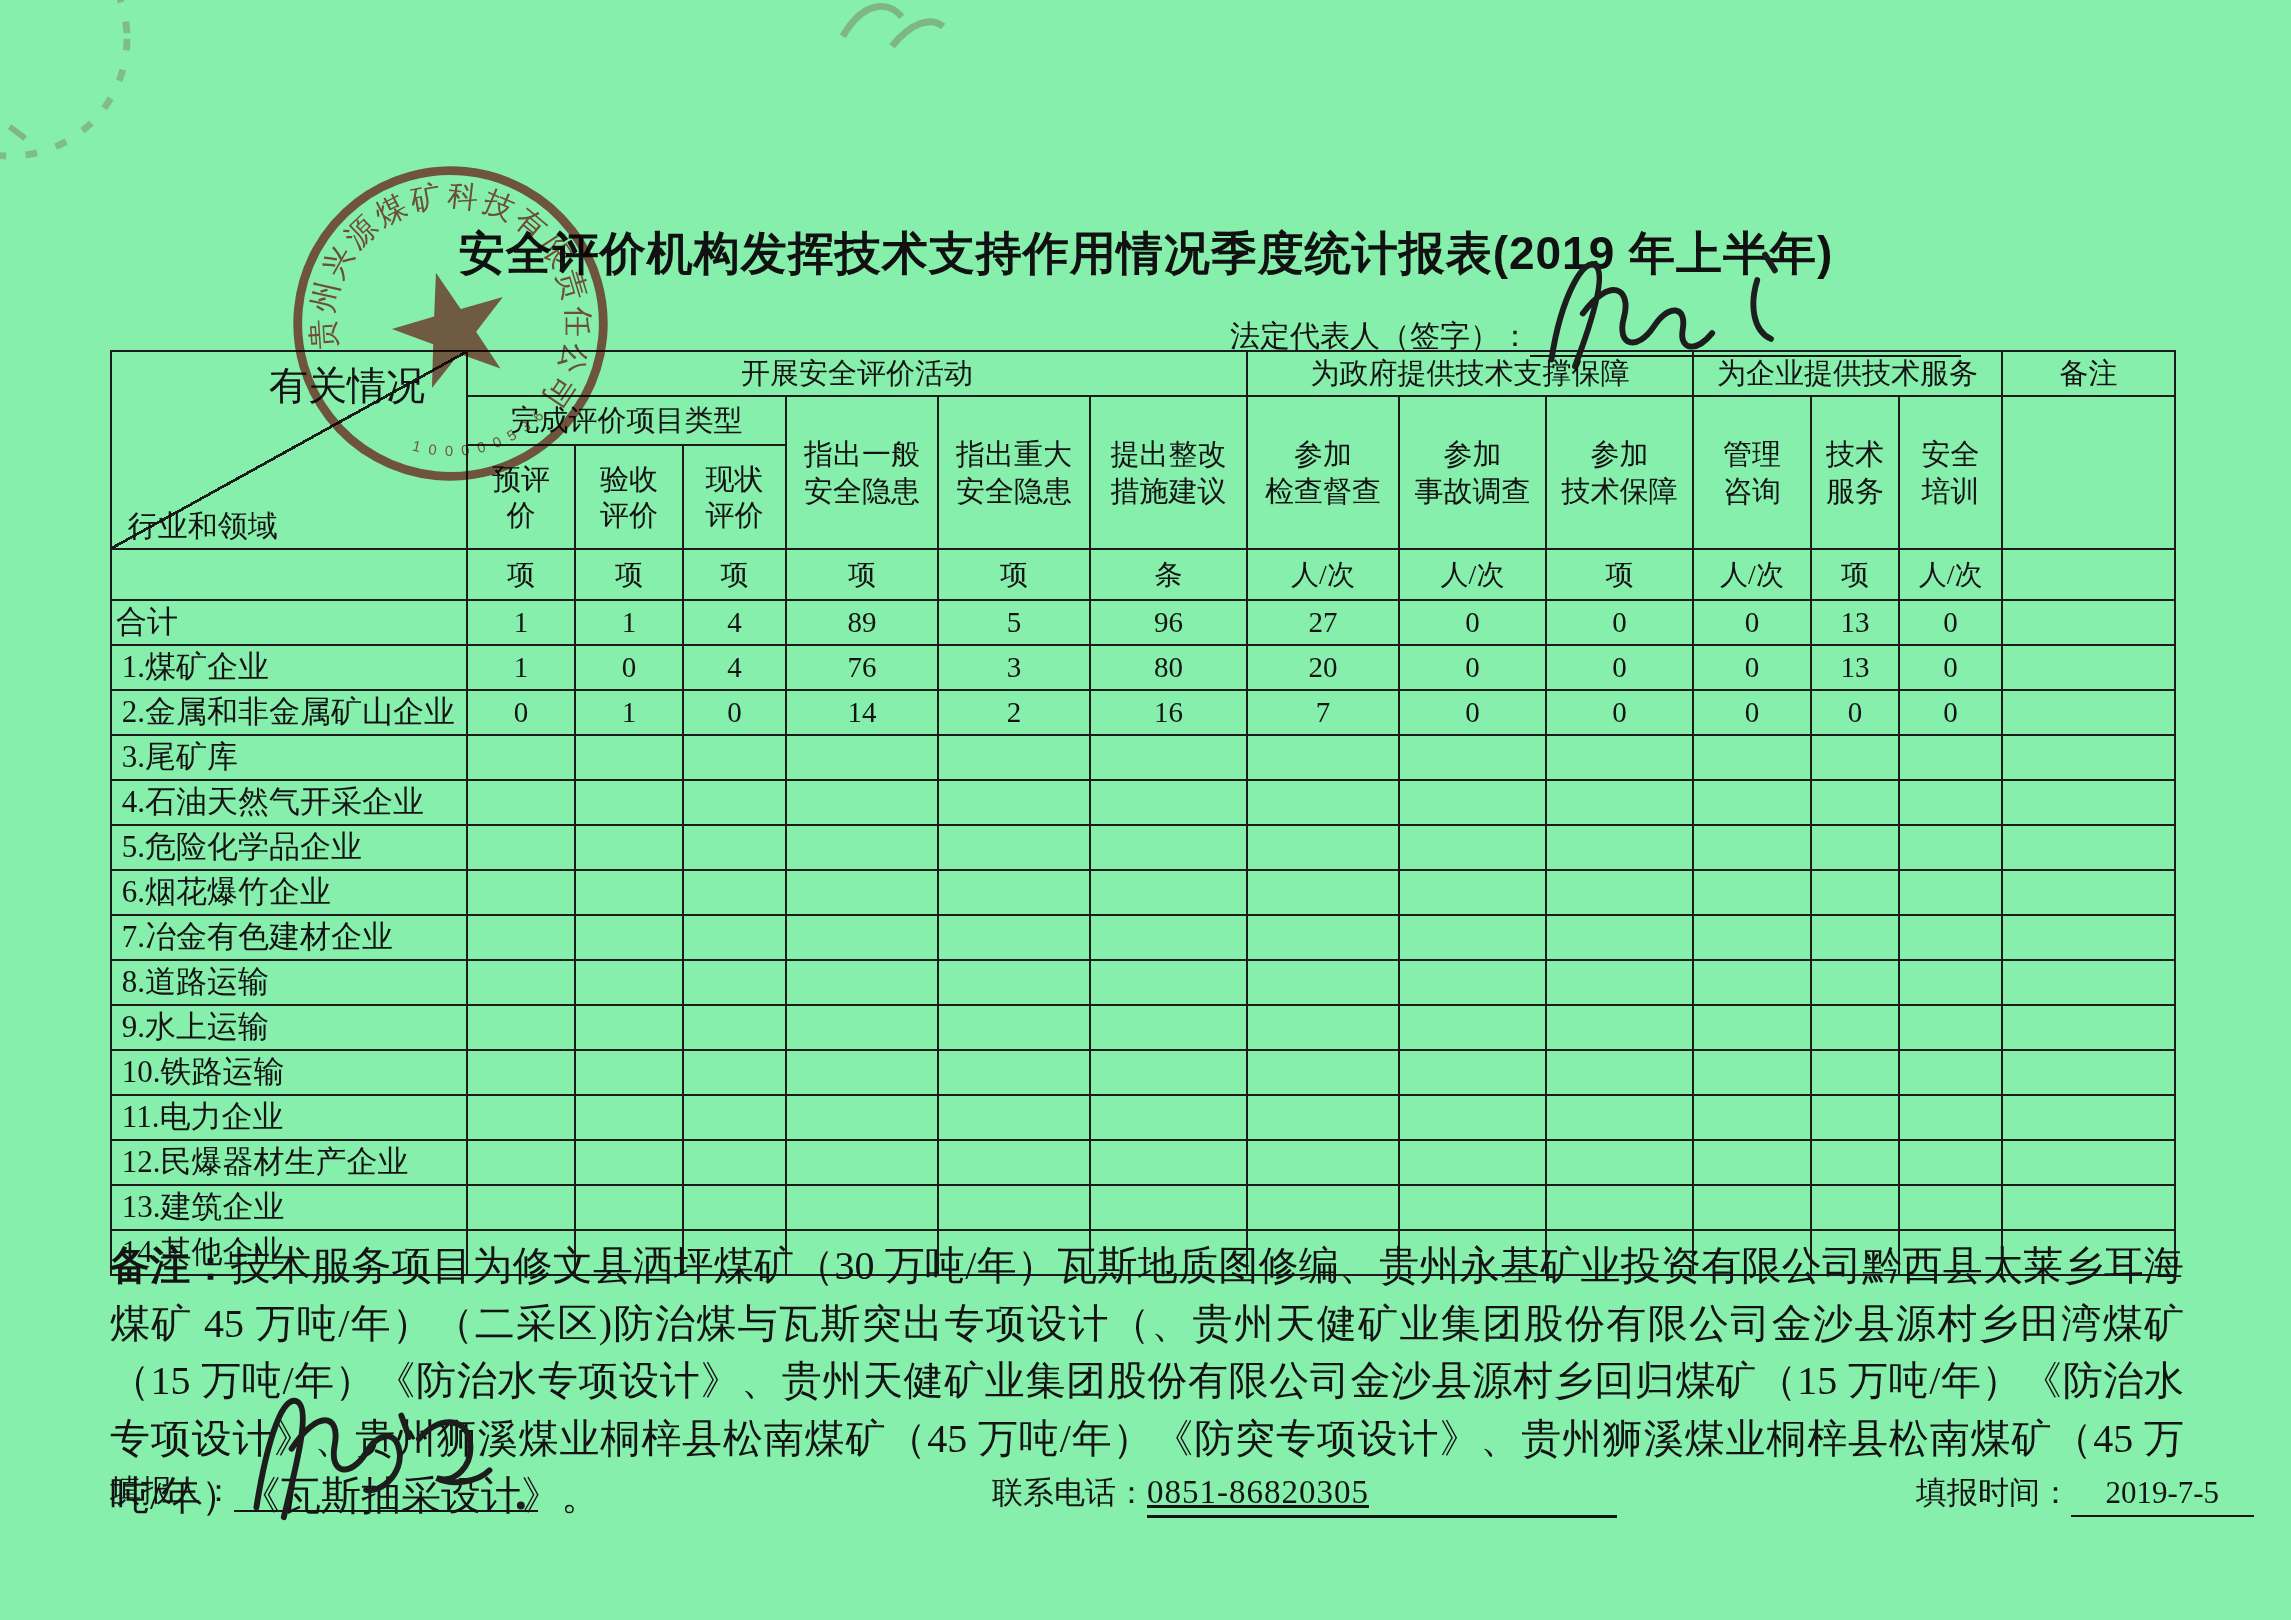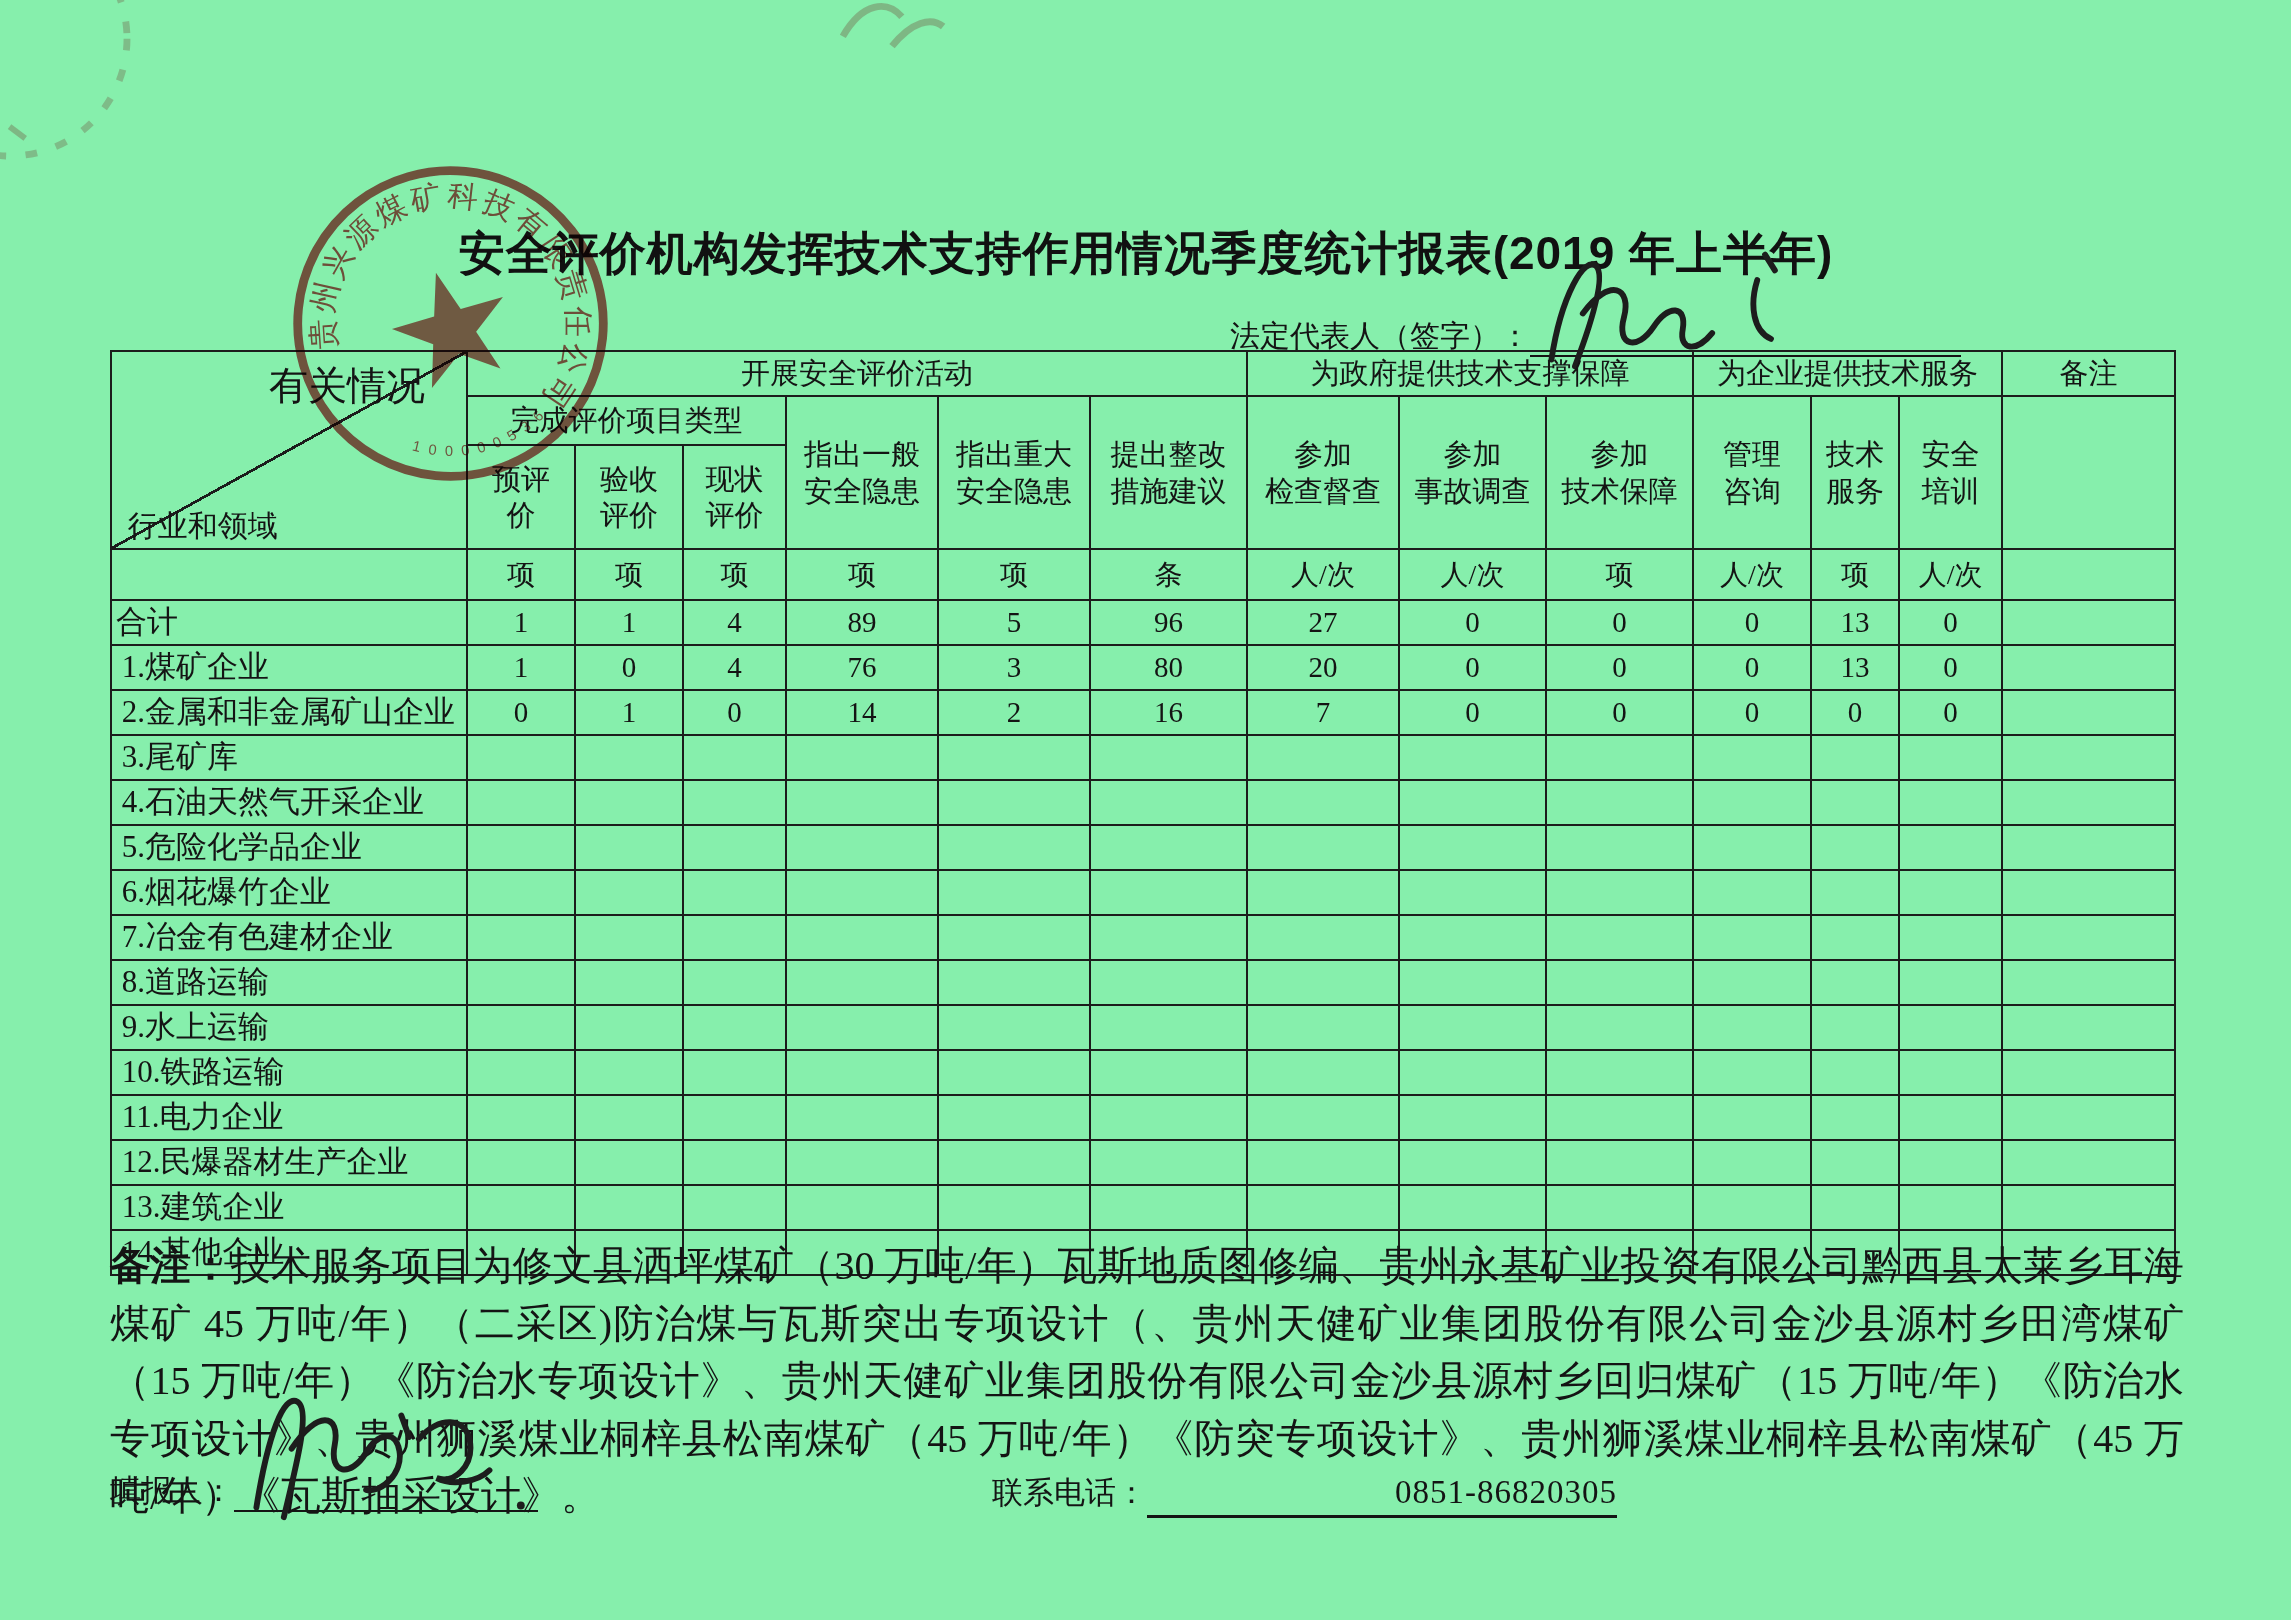--- a/index.html
+++ b/index.html
@@ -63,22 +63,22 @@
   #note{
     top:1237px;left:110px;width:2074px;
     font-size:40px;line-height:1.44;text-align:justify;
   }
   #note b{font-weight:700;}
   .footrow{font-size:31px;}
   #filler{top:1470px;left:110px;}
   #filler .sigline{display:inline-block;width:304px;height:37px;
     border-bottom:2.9px solid #141414;vertical-align:bottom;}
   #phone{top:1472px;left:992px;}
-  #phone .pval{display:inline-block;width:470px;text-align:right;
-    border-bottom:3.9px solid #141414;padding-bottom:3.9px;font-size:33px;letter-spacing:1px;}
+  #phone .pval{display:inline-block;width:470px;text-align:left;
+    border-bottom:3.9px solid #141414;padding-bottom:3.9px;font-size:33px;letter-spacing:1px;text-decoration:underline;}
   #rptdate{top:1472px;left:1916px;}
   #rptdate .dval{display:inline-block;min-width:167px;text-align:center;
     border-bottom:2.9px solid #141414;padding:0 7.8px 3.9px 7.8px;font-size:31px;}
 
   
   #stamp{
     left:284px;top:157px;width:333px;height:333px;
     transform:rotate(-16deg);
     mix-blend-mode:multiply;opacity:.92;
     pointer-events:none;
@@ -454,15 +454,18 @@
   </div>
   <svg class="abs sig" style="left:227px;top:1380px" width="333" height="157" viewBox="0 0 340 160">
     <path d="M30,130 C42,55 58,14 72,22 C86,30 70,90 58,140 M66,70 C92,30 116,34 110,66 C104,96 126,100 142,74 C154,54 172,50 176,72 C180,94 158,116 142,112 M178,36 l8,22 M196,60 C216,36 244,38 248,62 C252,88 232,106 214,100 C230,108 256,104 268,92" fill="none" stroke="#1d1d1d" stroke-width="6" stroke-linecap="round"></path>
     <circle cx="300" cy="128" r="4" fill="#1d1d1d"></circle>
   </svg>
 
   <div class="abs footrow" id="phone">
     <span>联系电话：</span><span class="pval">0851-86820305</span>
   </div>
 
+  <div class="abs footrow" id="rptdate">
+    <span>填报时间：</span><span class="dval">2019-7-5</span>
+  </div>
 
 </div>
 
 
 </body></html>

